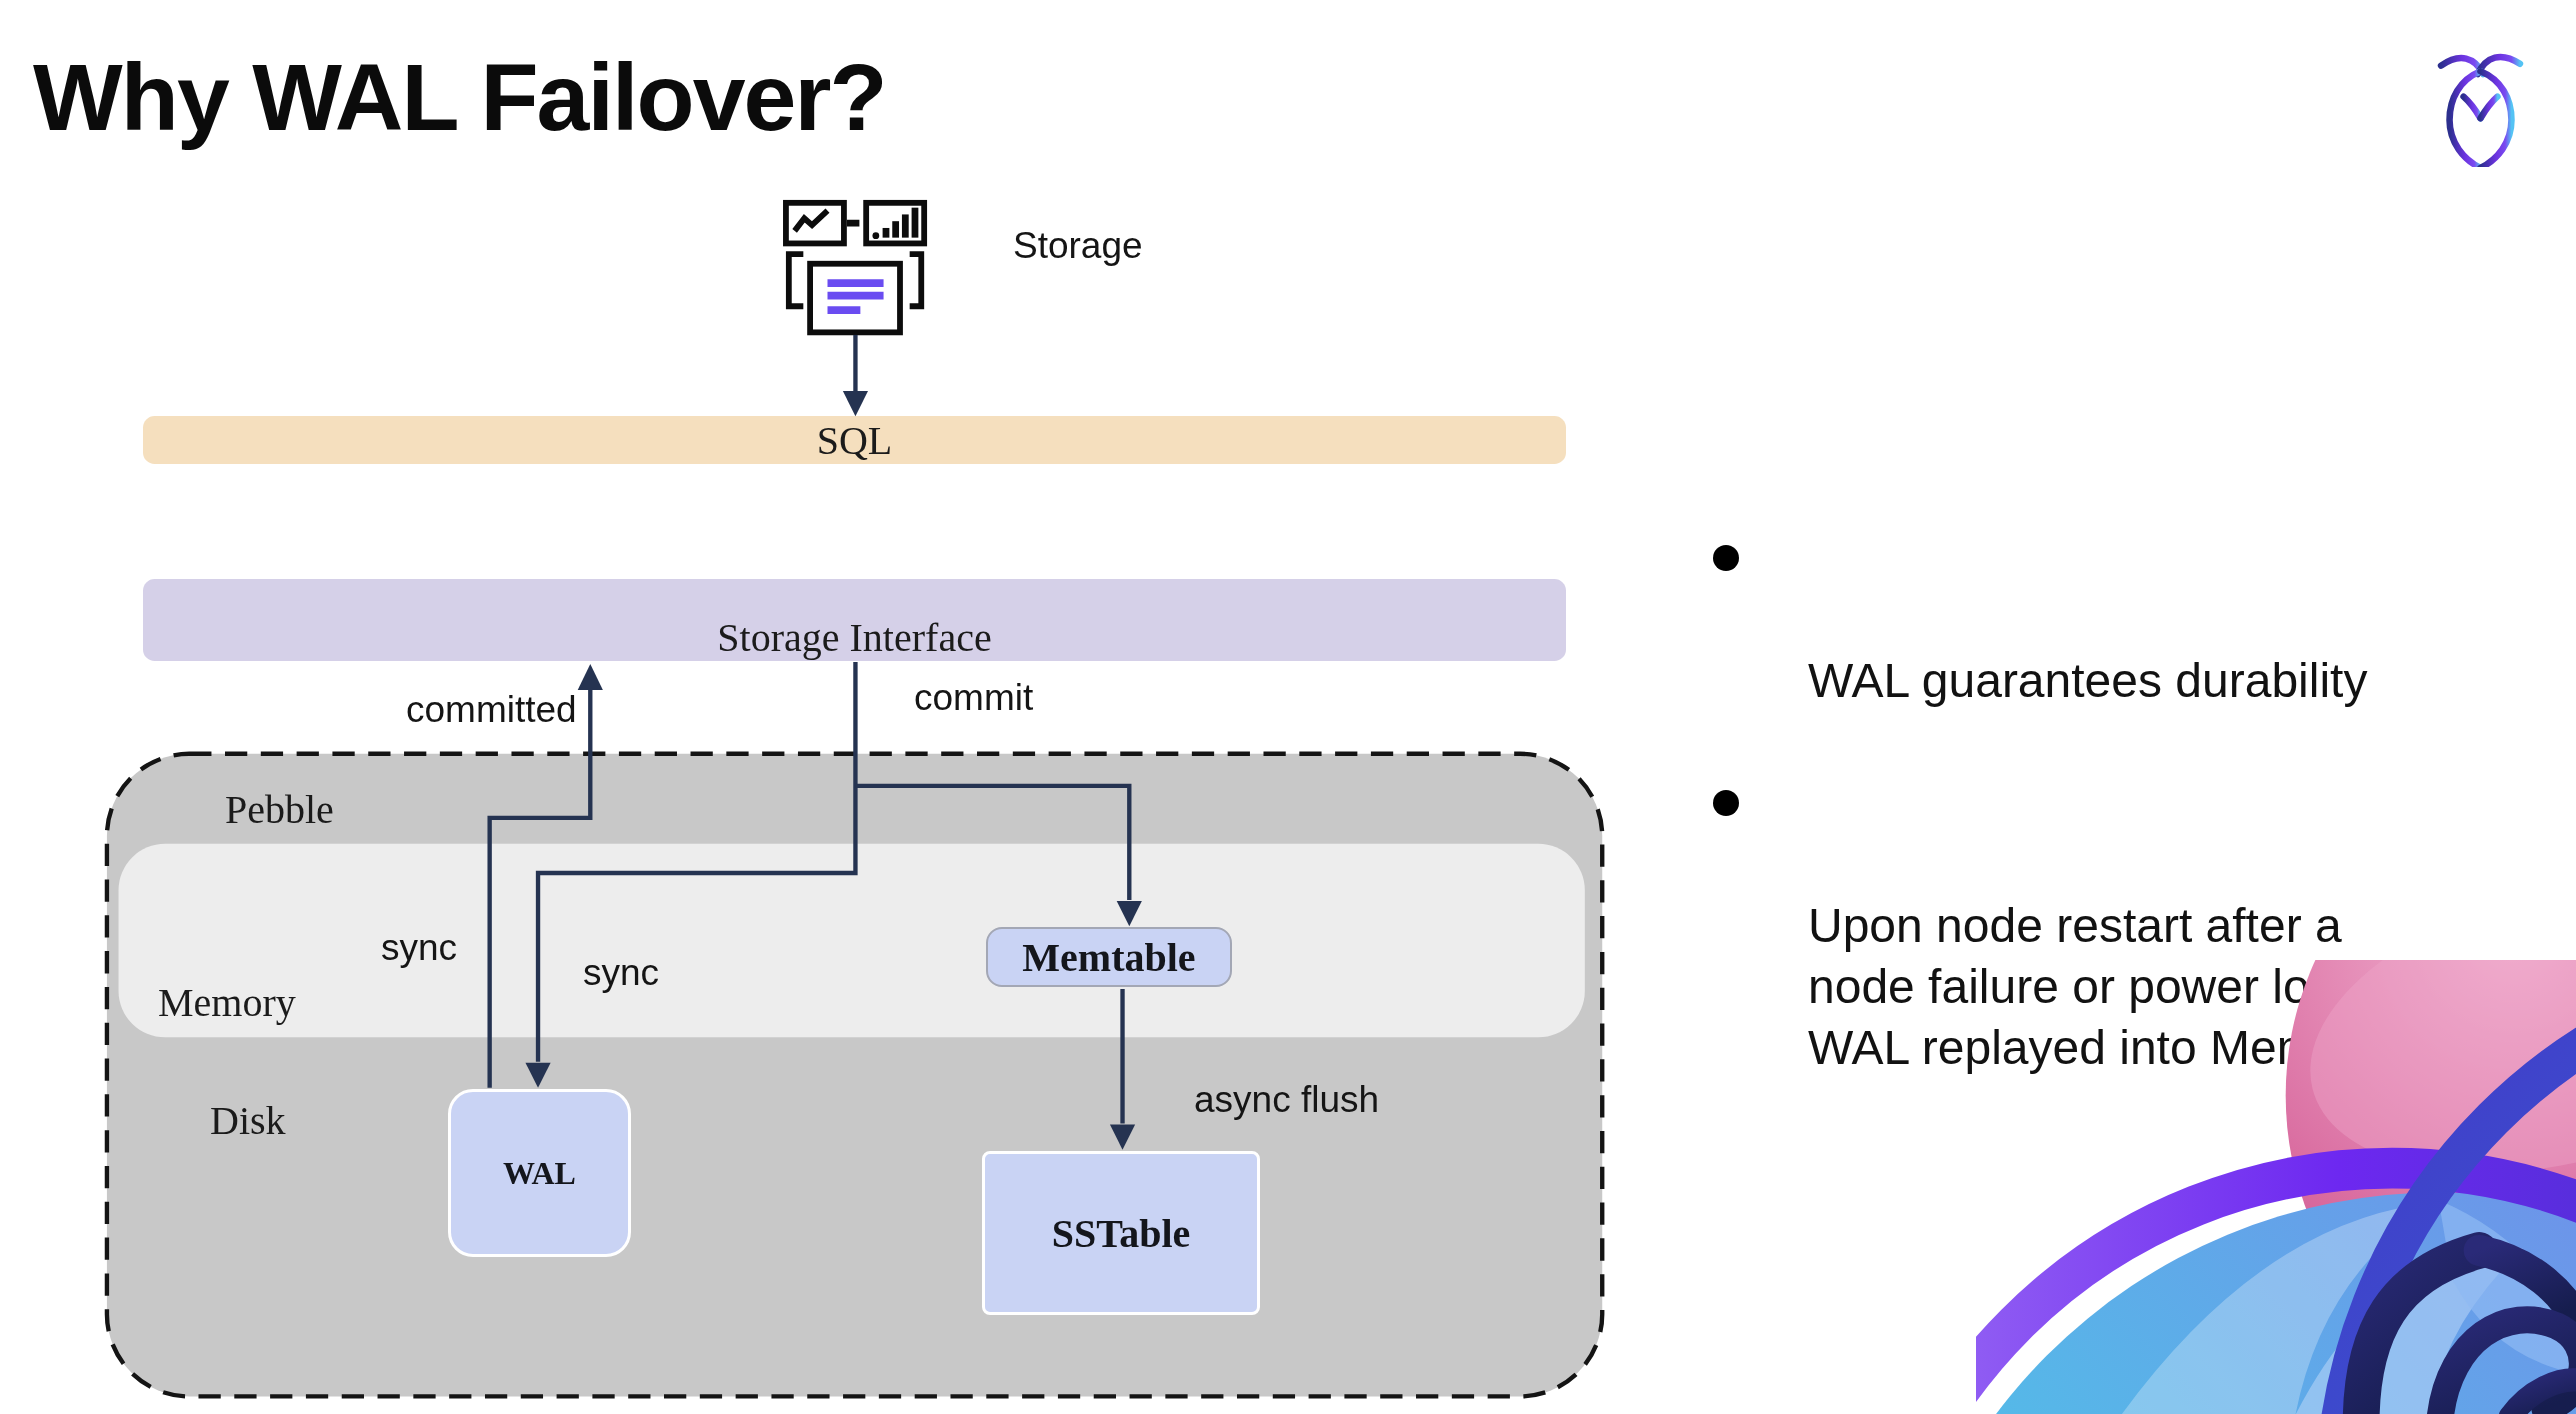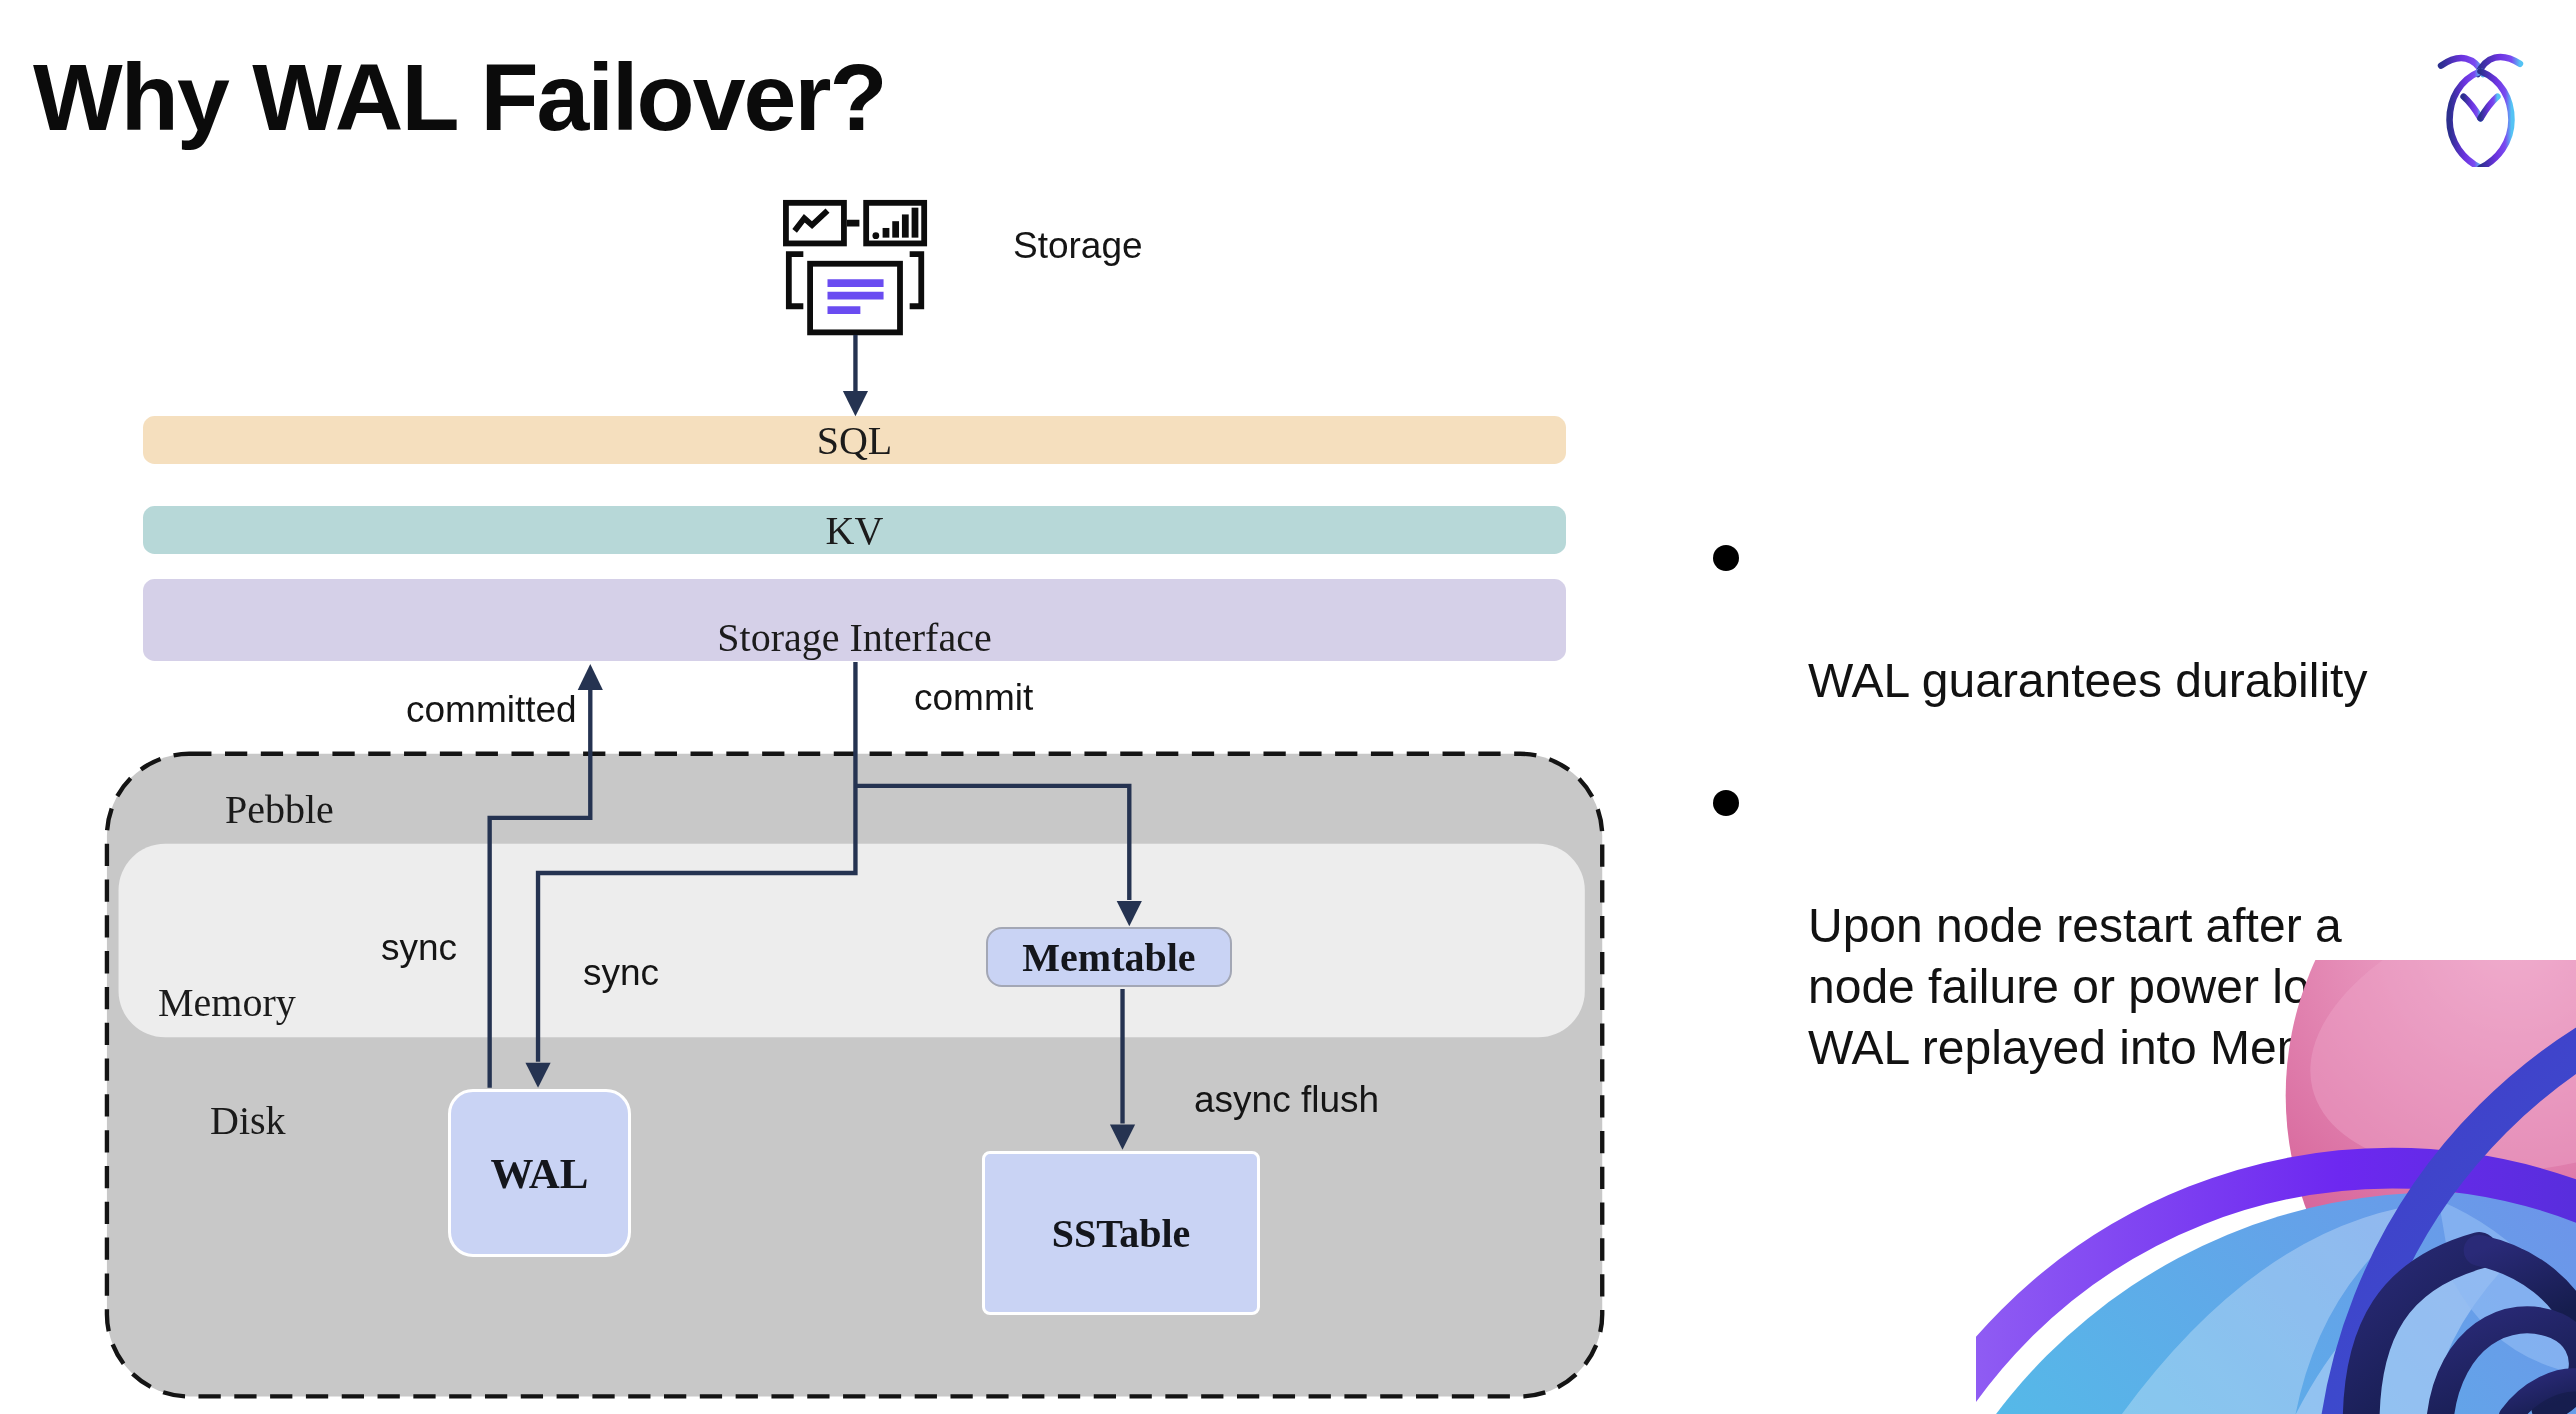--- a/index.html
+++ b/index.html
@@ -38,21 +38,21 @@
 
   
   #pebble-svg { left:102px; top:747px; }
 
   
   .node {
     background:#c9d3f4;
     display:flex; align-items:center; justify-content:center;
     font-family:"Liberation Serif", serif; font-weight:bold; color:#14161c;
   }
-  .node-wal      { left:448px;  top:1089px; width:183px; height:168px; border:3.9px solid #ffffff; border-radius:25px; font-size:43px; }
+  .node-wal      { left:448px;  top:1089px; width:183px; height:168px; border:3.9px solid #ffffff; border-radius:25px; font-size:32px; }
   .node-memtable { left:986px; top:927px;  width:246px; height:60px;  border:2.9px solid #a3a7b5; border-radius:16px; font-size:40px; }
   .node-sstable  { left:982px; top:1151px; width:278px; height:164px; border:3.9px solid #ffffff; border-radius:8px; font-size:40px; }
 
   
   .bullets { left:1686px; top:528px; width:871px; list-style:none; }
   .bullets li {
     position:relative; padding-left:122px;
     font-size:48px; line-height:61px; color:#121212;
     white-space:pre-line;
   }
@@ -114,23 +114,20 @@
     <g stroke="#6a4cf1" stroke-width="8" stroke-linecap="butt">
       <line x1="50" y1="88" x2="108" y2="88"></line>
       <line x1="50" y1="101" x2="108" y2="101"></line>
       <line x1="50" y1="116" x2="84" y2="116"></line>
     </g>
   </svg>
   <div class="abs sans-label" style="left:1013px; top:225px;">Storage</div>
 
   <div class="abs layer-bar bar-sql">
     <span class="serif-label">SQL</span>
-  </div>
-  <div class="abs layer-bar bar-kv">
-    <span class="serif-label">KV</span>
   </div>
   <div class="abs layer-bar bar-storage">
     <span class="serif-label">Storage Interface</span>
   </div>
 
   <svg id="pebble-svg" class="abs" width="1510" height="662" viewBox="0 0 1560 684">
     <rect x="5" y="7" width="1545" height="664" rx="85" fill="#c8c8c8" stroke="#141414" stroke-width="4.5" stroke-dasharray="23 14"></rect>
     <rect x="17" y="100" width="1515" height="200" rx="48" fill="#ededed"></rect>
   </svg>
   <div class="abs serif-label" style="left:225px; top:786px;">Pebble</div>

